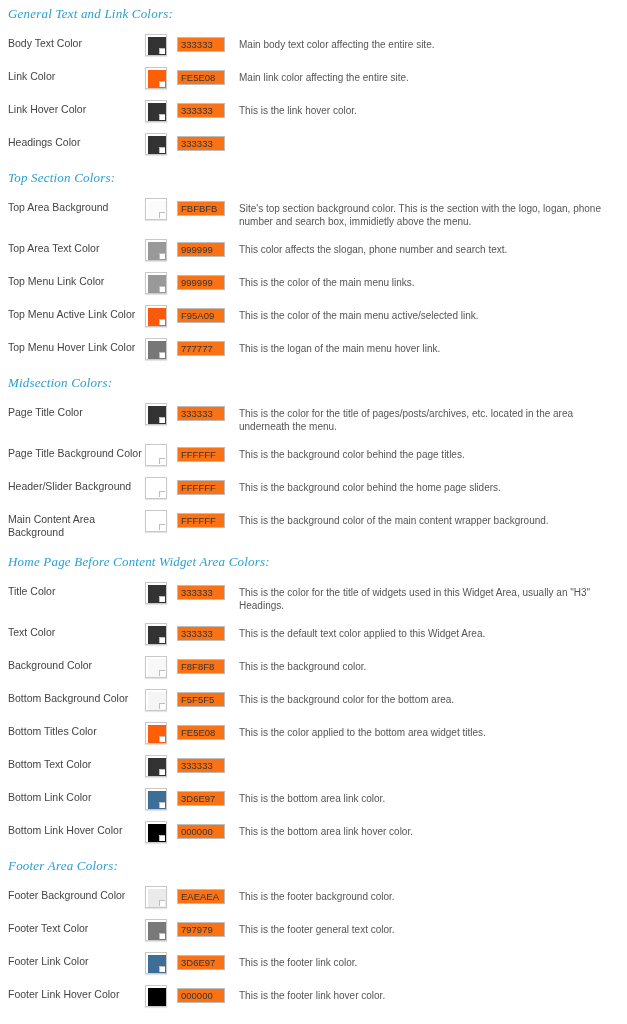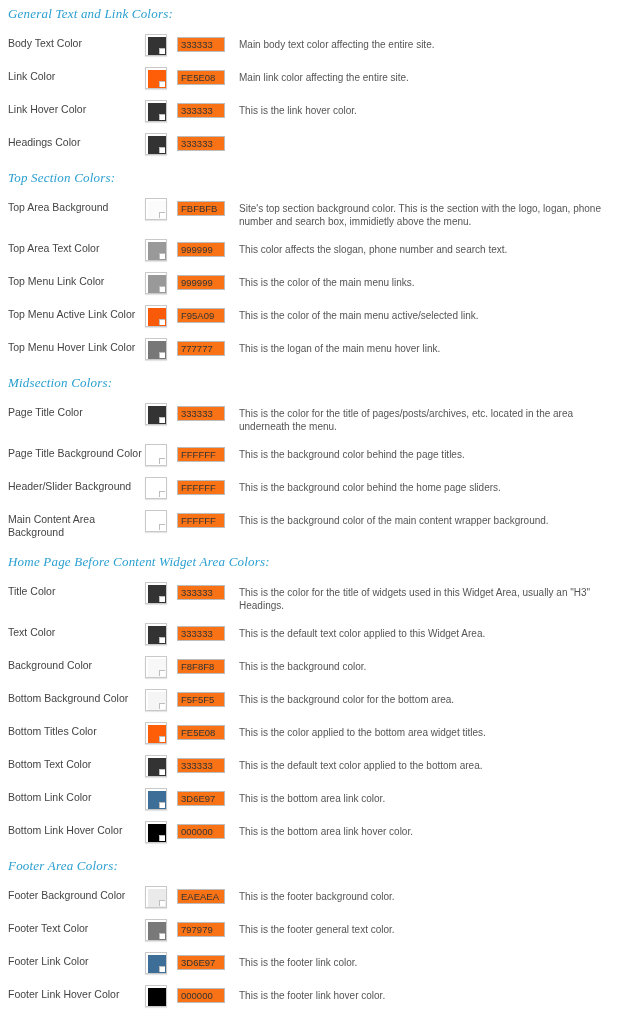--- a/index.html
+++ b/index.html
@@ -315,21 +315,20 @@
       </div>
       <div class="row">
         <div class="row-label">Bottom Text Color</div>
         <div class="swatch-wrap">
           <div class="swatch">
             <div class="inner" style="background: rgb(51, 51, 51);"></div>
             <div class="corner"></div>
           </div>
         </div>
         <input class="hexbox" type="text" value="333333" style="">
-        <div class="desc">This is the default text color applied to the bottom area.</div>
       </div>
       <div class="row">
         <div class="row-label">Bottom Link Color</div>
         <div class="swatch-wrap">
           <div class="swatch">
             <div class="inner" style="background: rgb(61, 110, 151);"></div>
             <div class="corner"></div>
           </div>
         </div>
         <input class="hexbox" type="text" value="3D6E97" style="">

